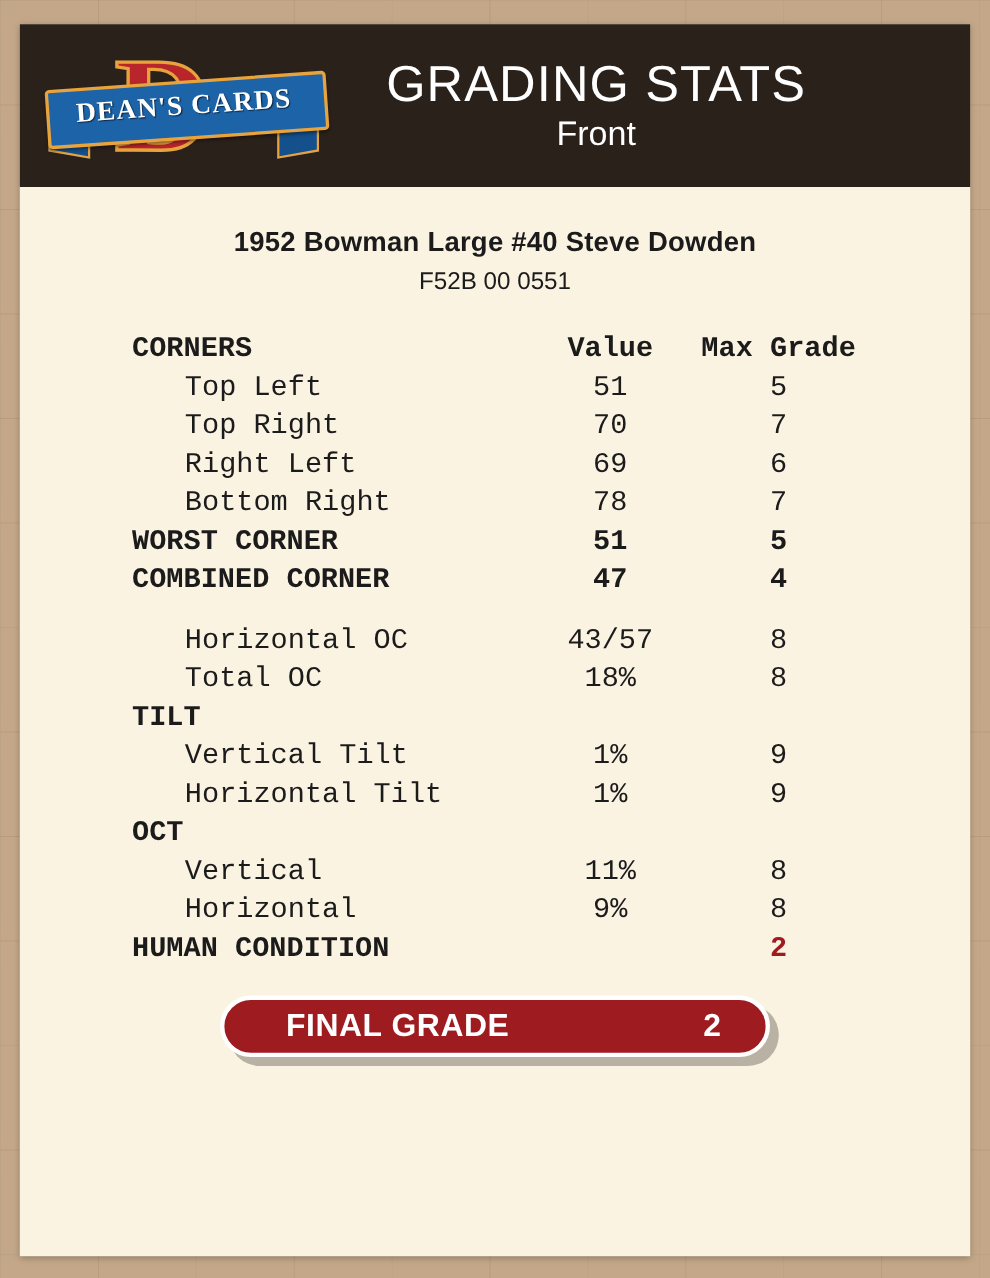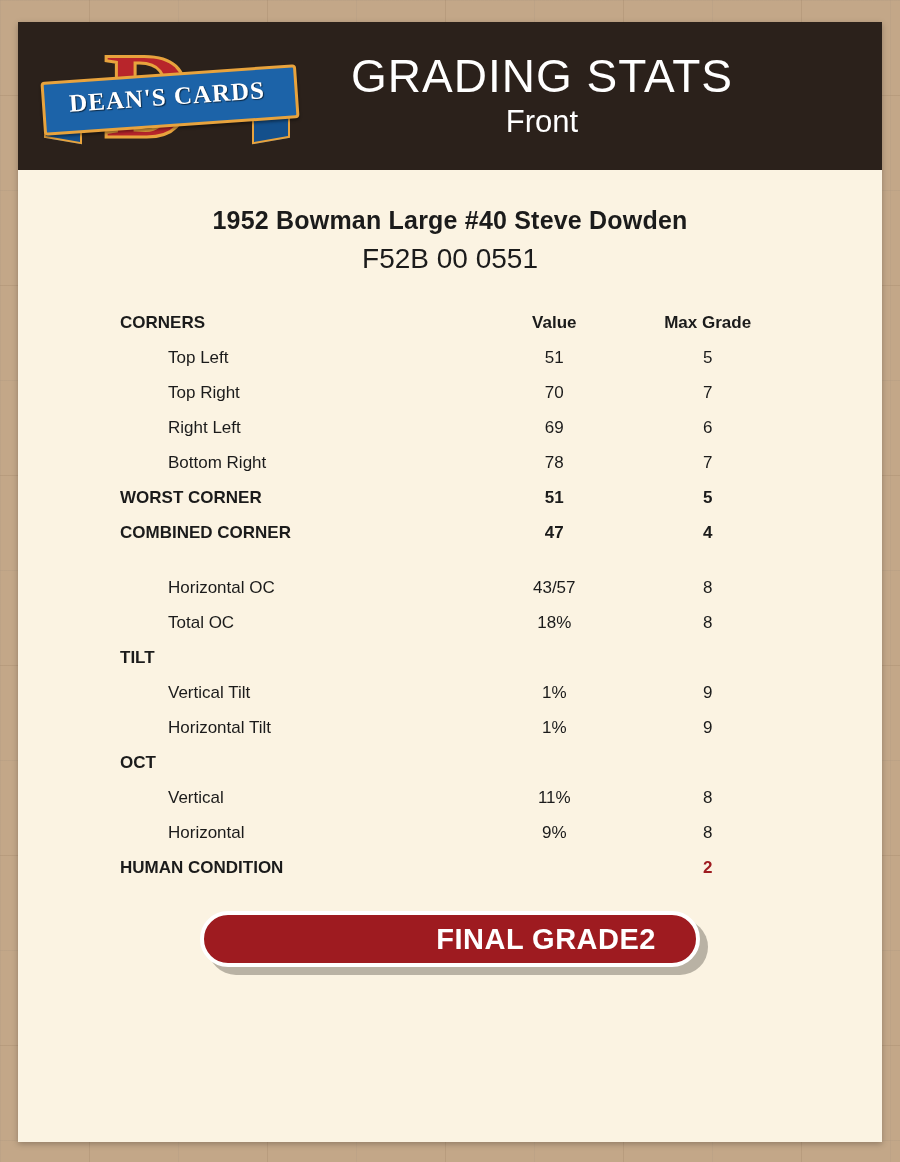--- a/index.html
+++ b/index.html
@@ -129,35 +129,36 @@
 
   .card-title {
     text-align: center;
     font-size: 25px;
     font-weight: bold;
     margin-top: 36px;
     letter-spacing: 0.2px;
   }
   .card-serial {
     text-align: center;
-    font-size: 28px;
+    font-size: 22px;
     margin-top: 8px;
     font-weight: normal;
   }
 
   table.stats {
     margin: 30px auto 0 auto;
     border-collapse: collapse;
     width: 660px;
   }
   table.stats td {
-    font-size: 17px;
+    font-size: 26px;
     padding: 0;
     height: 35px;
     vertical-align: middle;
+    font-family: Liberation Mono, monospace;
   }
   td.c-label { width: 330px; text-align: left; padding-left: 18px; }
   td.c-value { width: 175px; text-align: center; }
   td.c-max   { width: 155px; text-align: center; }
 
   tr.section td.c-label { font-weight: bold; padding-left: 0; }
   tr.section td.c-value, tr.section td.c-max { font-weight: bold; }
   tr.head td { font-weight: bold; }
   tr.indent td.c-label { padding-left: 48px; }
   tr.spacer td { height: 20px; }
@@ -180,21 +181,21 @@
   .final-grade {
     position: relative;
     width: 500px;
     height: 56px;
     background: #9e1b20;
     border: 4px solid #ffffff;
     border-radius: 28px;
     box-sizing: border-box;
     display: flex;
     align-items: center;
-    justify-content: flex-end;
+    justify-content: space-between;
     padding: 0 40px 0 56px;
     color: #ffffff;
     font-size: 29px;
     font-weight: bold;
     letter-spacing: 0.5px;
   }
 </style>
 </head>
 <body>
 

